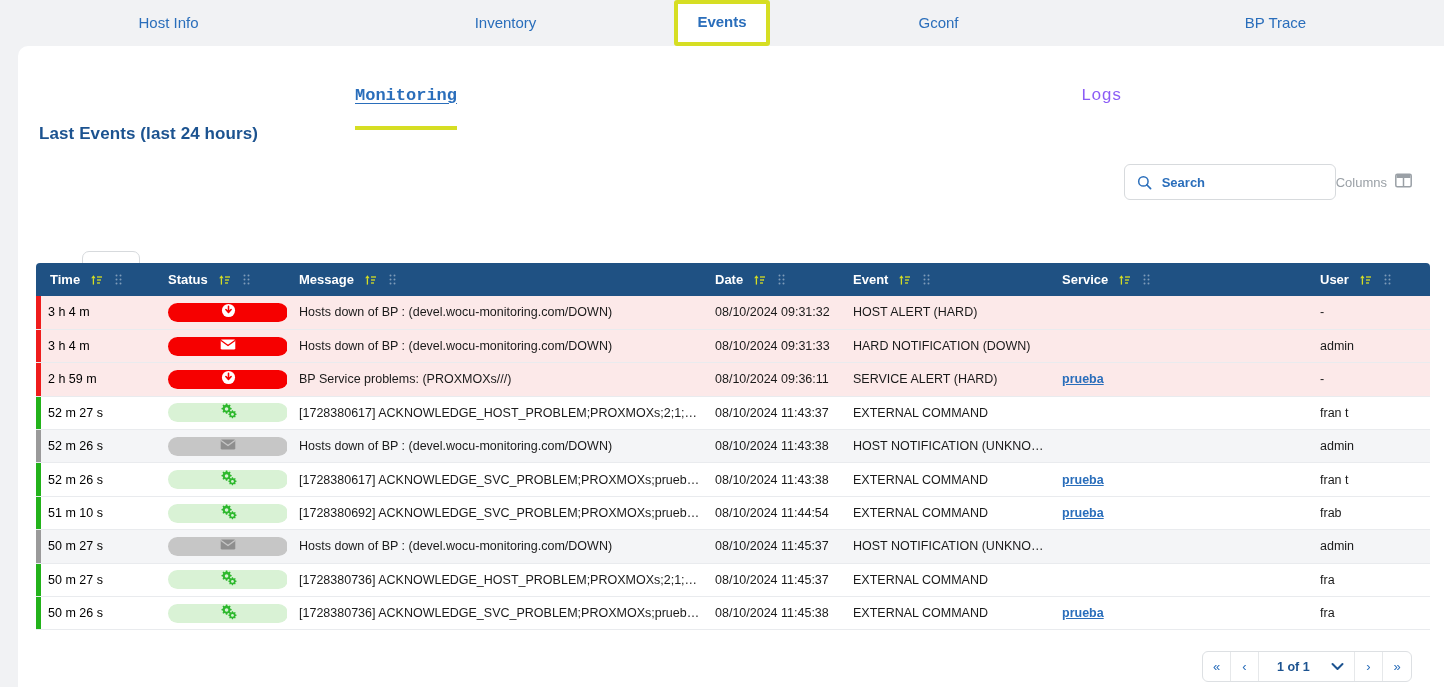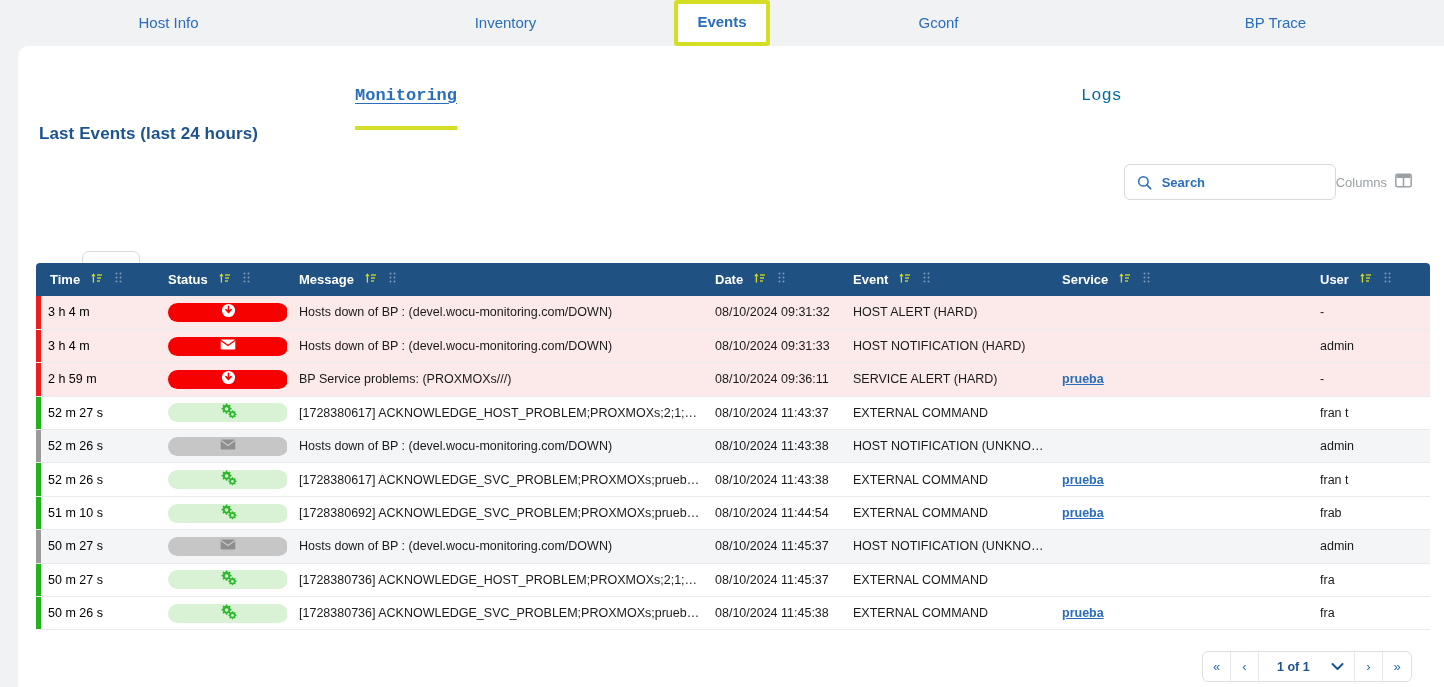--- a/index.html
+++ b/index.html
@@ -78,21 +78,21 @@
     color: #2a6ebb;
     font-weight: 700;
     text-decoration: underline;
     text-decoration-color: #2a6ebb;
     text-underline-offset: 3px;
     border-bottom: 4px solid #d6de23;
   }
   .subtab.logs {
     left: 1063px;
     top: 10px;
-    color: #0369a1;
+    color: #8b5cf6;
     font-weight: 400;
   }
 
   
   .page-title {
     position: absolute;
     left: 21px;
     top: 78px;
     font-size: 17px;
     font-weight: 700;
@@ -177,21 +177,21 @@
     color: #ffffff;
     font-size: 13px;
     font-weight: 700;
     text-align: left;
     height: 33px;
     padding: 0 0 0 12px;
     white-space: nowrap;
   }
   table.evt thead th:first-child { border-top-left-radius: 4px; padding-left: 14px; }
   table.evt thead th:last-child { border-top-right-radius: 4px; }
-  .th-inner { display: flex; align-items: flex-start; gap: 10px; }
+  .th-inner { display: flex; align-items: center; gap: 10px; }
   .sort-ico { display:inline-flex; }
   .grip-ico { display:inline-flex; margin-left: 2px; opacity: .75; }
 
   table.evt tbody td {
     font-size: 12.5px;
     color: #1a1a1a;
     height: 33.4px;
     padding: 0 0 0 12px;
     border-bottom: 1px solid #e9ebee;
     white-space: nowrap;
@@ -539,21 +539,21 @@
             <td>
               <div class="pill red">
                 <span><svg width="16" height="13" viewBox="0 0 18 13">
                     <rect x="0.8" y="0.8" width="16.4" height="11.4" rx="1.6" fill="#ffffff"></rect>
                     <path d="M1.6 2.2 L9 7.6 L16.4 2.2" fill="none" stroke="#f60000" stroke-width="1.5" stroke-linecap="round" stroke-linejoin="round"></path>
                   </svg></span>
               </div>
             </td>
             <td>Hosts down of BP : (devel.wocu-monitoring.com/DOWN)</td>
             <td>08/10/2024 09:31:33</td>
-            <td>HOST NOTIFICATION (HARD)</td>
+            <td>HARD NOTIFICATION (DOWN)</td>
             <td></td>
             <td>admin</td>
           </tr>
           <tr class="r-red">
             <td class="time-cell"><span class="bar red"></span><span class="time-txt">2 h 59 m</span></td>
             <td>
               <div class="pill red">
                 <span><svg width="15" height="15" viewBox="0 0 16 16">
                     <circle cx="8" cy="8" r="7" fill="#ffffff"></circle>
                     <path d="M8 3.6 L8 9.4 M5.2 7 L8 10 L10.8 7" stroke="#f60000" stroke-width="1.7" fill="none" stroke-linecap="round" stroke-linejoin="round"></path>

